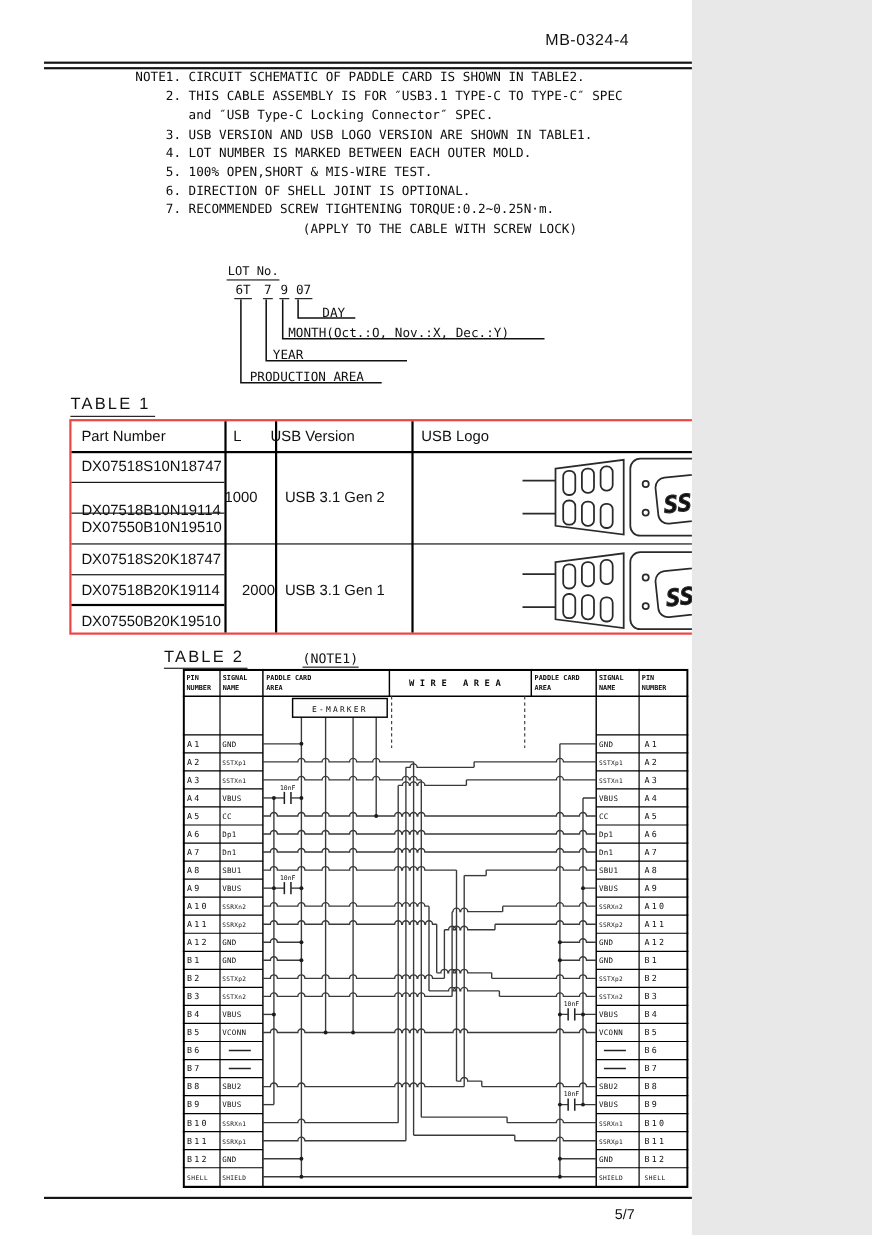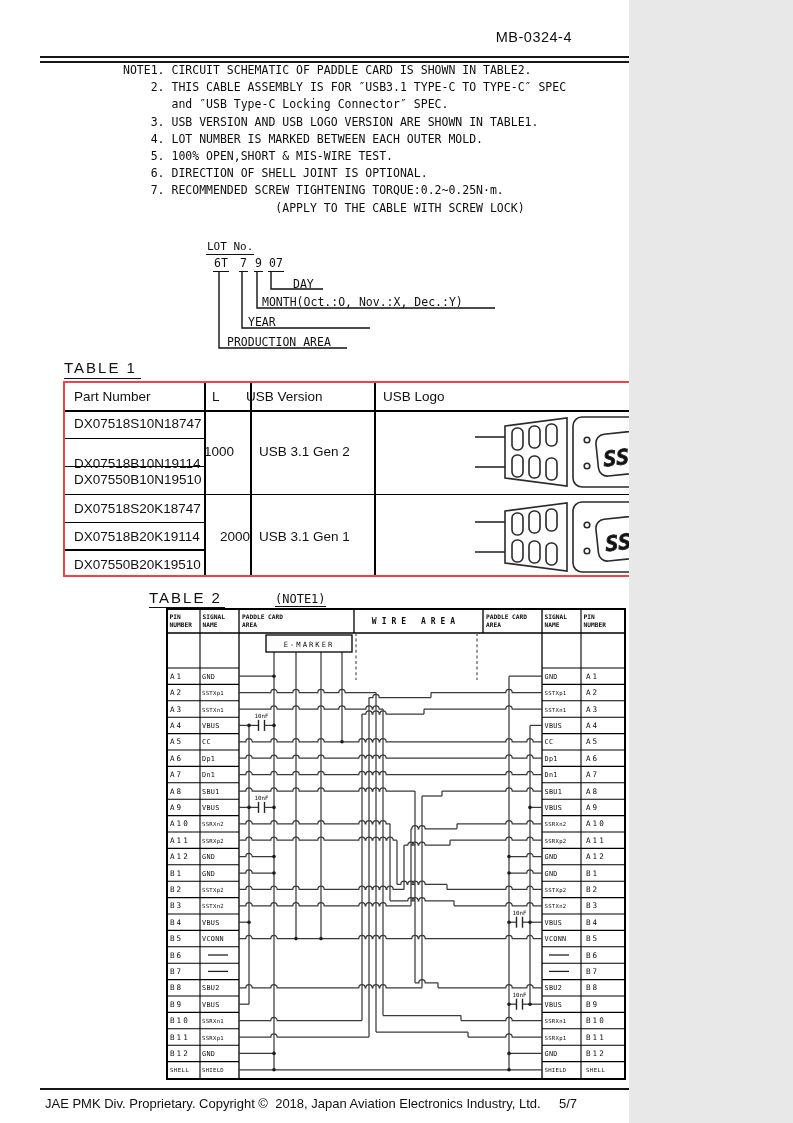--- a/index.html
+++ b/index.html
@@ -449,15 +449,14 @@
       <text x="420" y="448" font-size="7.6" text-anchor="start" letter-spacing="2" font-weight="normal">B12</text>
       <text x="36" y="448" font-size="6.8" text-anchor="start" letter-spacing="0.3" font-weight="normal">GND</text>
       <text x="378.5" y="448" font-size="6.8" text-anchor="start" letter-spacing="0.3" font-weight="normal">GND</text>
       <text x="4" y="464.4" font-size="5.6" text-anchor="start" letter-spacing="0.5" font-weight="normal">SHELL</text>
       <text x="420" y="464.4" font-size="5.6" text-anchor="start" letter-spacing="0.5" font-weight="normal">SHELL</text>
       <text x="36" y="464.4" font-size="5.6" text-anchor="start" letter-spacing="0.3" font-weight="normal">SHIELD</text>
       <text x="378.5" y="464.4" font-size="5.6" text-anchor="start" letter-spacing="0.3" font-weight="normal">SHIELD</text>
     </svg>
 
   <div class="rule" style="left:40px;top:1088px;width:713px;height:2.2px;"></div>
-  <div id="footer-left">JAE PMK Div. Proprietary. Copyright ©  2018, Japan Aviation Electronics Industry, Ltd.</div>
   <div id="footer-page">5/7</div>
 </div>
 
 </body></html>

